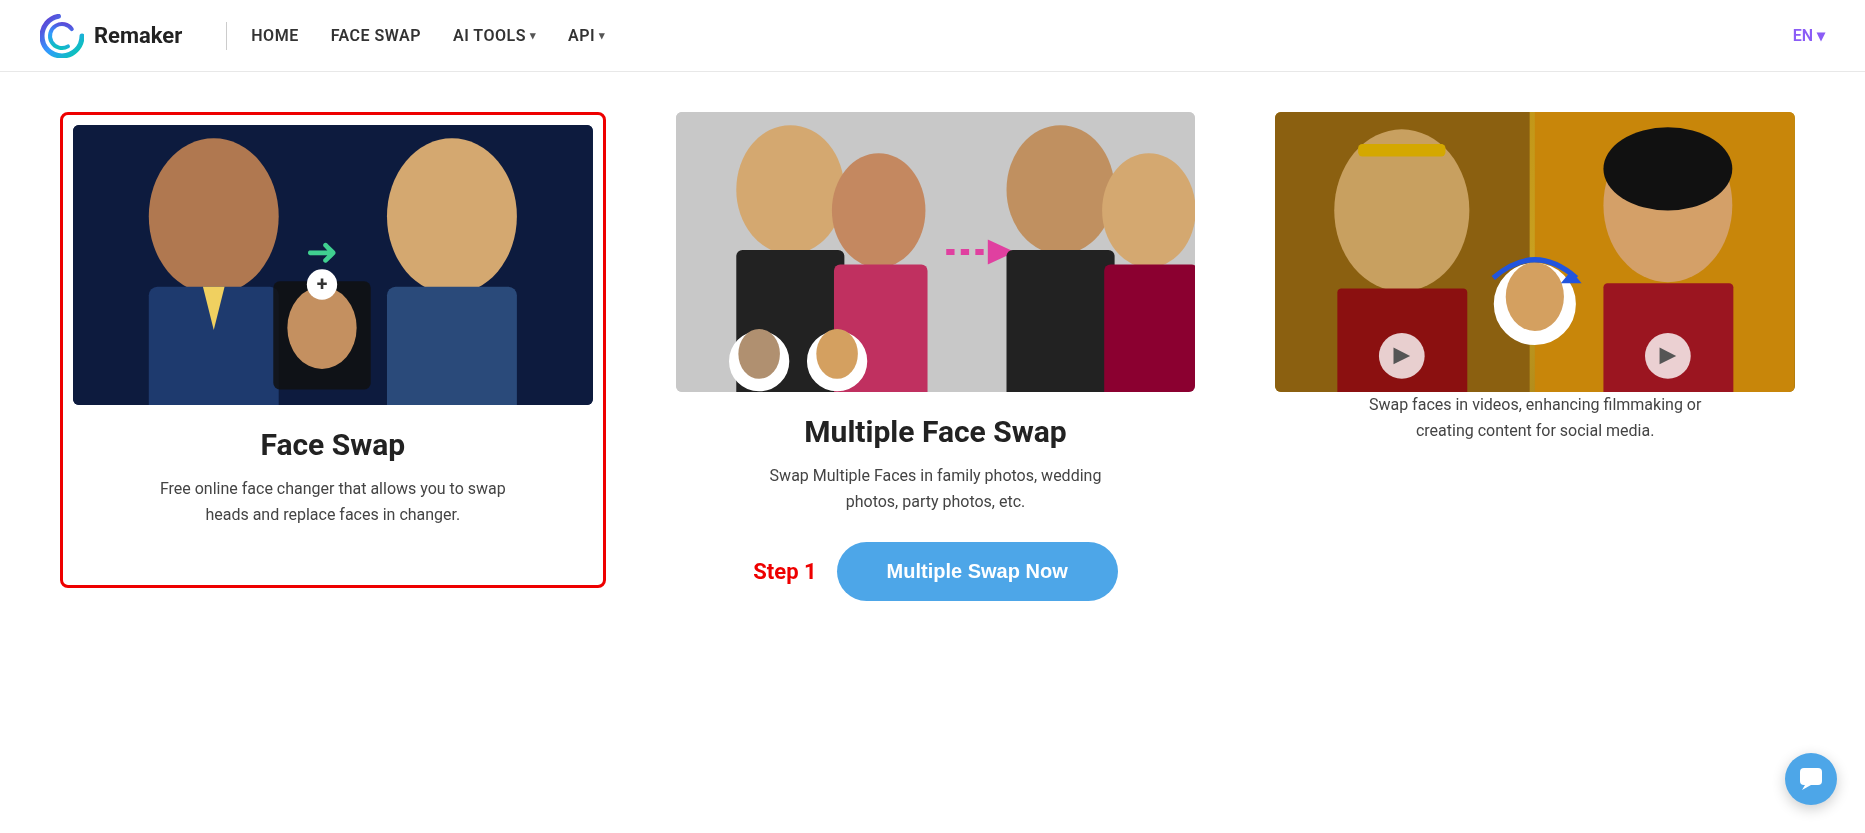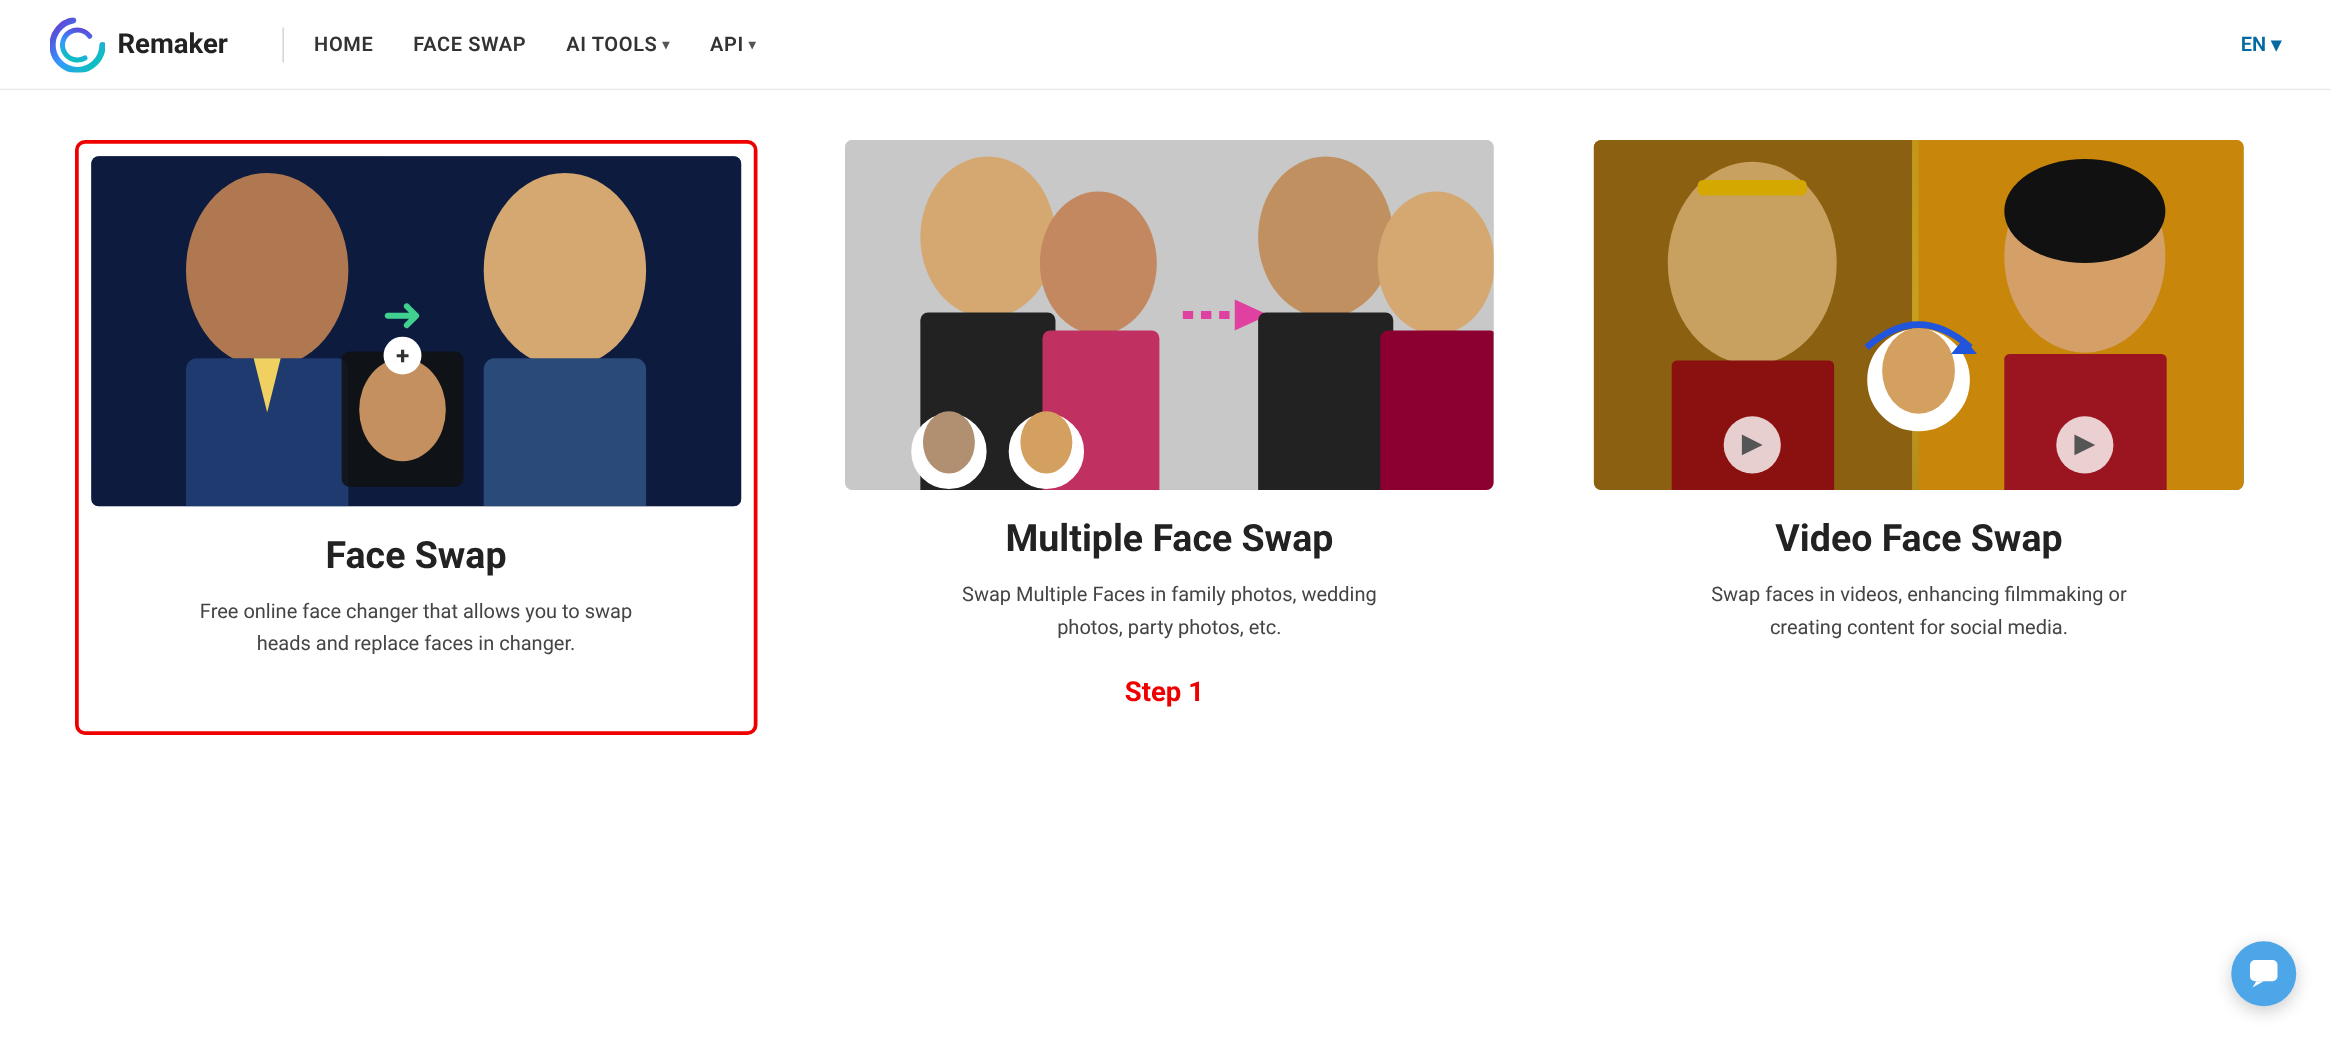--- a/index.html
+++ b/index.html
@@ -52,21 +52,21 @@
       align-items: center;
       gap: 4px;
     }
     .nav-link .chevron {
       font-size: 11px;
       color: #555;
     }
     .nav-lang {
       font-size: 16px;
       font-weight: 600;
-      color: #0369a1;
+      color: #8b5cf6;
       cursor: pointer;
       display: flex;
       align-items: center;
       gap: 4px;
     }
 
     
     .main-content {
       padding: 40px 60px 40px 60px;
       display: flex;
@@ -275,20 +275,21 @@
         <circle cx="80" cy="245" r="28" fill="#fff" stroke="#fff" stroke-width="2"></circle>
         <ellipse cx="80" cy="238" rx="20" ry="24" fill="#b09070"></ellipse>
         <circle cx="155" cy="245" r="28" fill="#fff" stroke="#fff" stroke-width="2"></circle>
         <ellipse cx="155" cy="238" rx="20" ry="24" fill="#d4a060"></ellipse>
       </svg>
     </div>
     <h2 class="card-title">Multiple Face Swap</h2>
     <p class="card-desc">Swap Multiple Faces in family photos, wedding photos, party photos, etc.</p>
     <div style="position:relative; display:flex; align-items:center; gap:12px;">
       <span class="step-label" style="position:static; color:#e00; font-size:22px; font-weight:700; margin-right:8px;">Step 1</span>
+      <button class="card-btn">Multiple Swap Now</button>
     </div>
   </div>
 
   <div class="card">
     <div class="videoswap-img">
       <svg width="100%" height="100%" viewBox="0 0 500 280" preserveAspectRatio="xMidYMid slice">
 
         <rect width="245" height="280" fill="#8b6010"></rect>
 
         <ellipse cx="122" cy="100" rx="65" ry="78" fill="#c8a060"></ellipse>
@@ -309,21 +310,20 @@
 
         <path d="M 210 165 Q 250 130 290 165" stroke="#2255dd" stroke-width="5" fill="none"></path>
         <polygon points="285,158 295,170 275,170" fill="#2255dd"></polygon>
 
         <circle cx="122" cy="240" r="22" fill="rgba(255,255,255,0.8)"></circle>
         <polygon points="114,232 114,248 130,240" fill="#555"></polygon>
         <circle cx="378" cy="240" r="22" fill="rgba(255,255,255,0.8)"></circle>
         <polygon points="370,232 370,248 386,240" fill="#555"></polygon>
       </svg>
     </div>
-    <h2 class="card-title">Video Face Swap</h2>
     <p class="card-desc">Swap faces in videos, enhancing filmmaking or creating content for social media.</p>
   </div>
 
 </div>
 
 <div class="chat-bubble">
   <svg width="26" height="26" viewBox="0 0 26 26" fill="none">
     <rect x="2" y="2" width="22" height="17" rx="4" fill="white"></rect>
     <polygon points="7,19 4,24 13,19" fill="white"></polygon>
   </svg>

